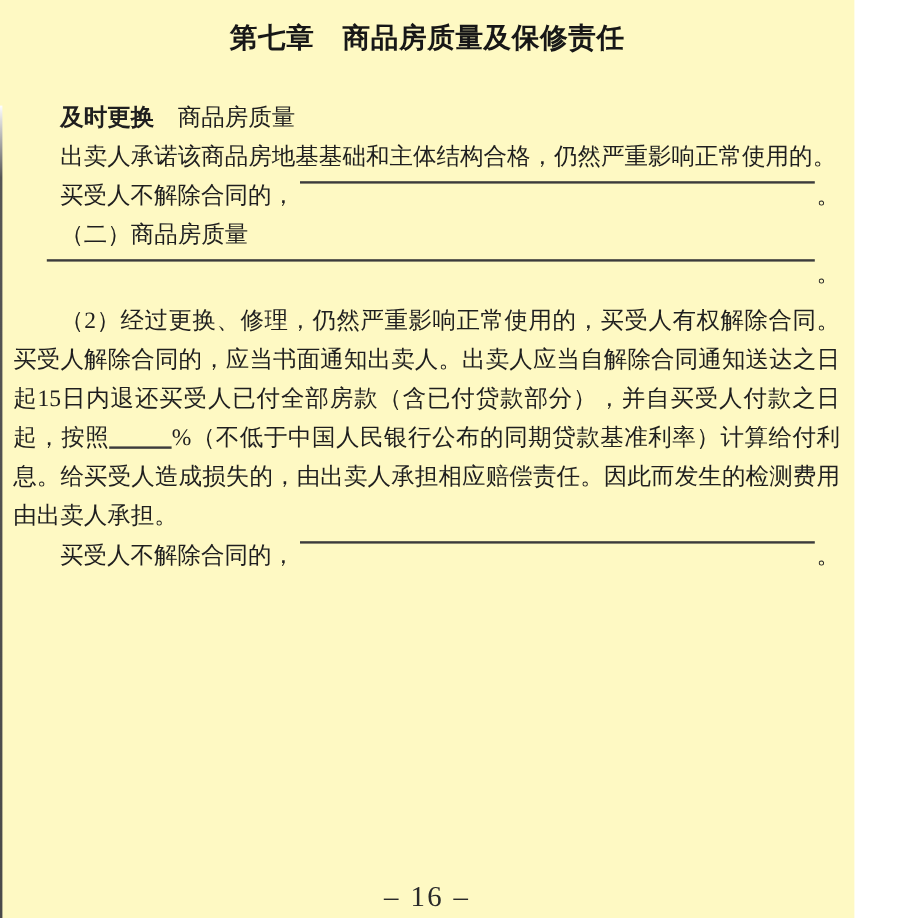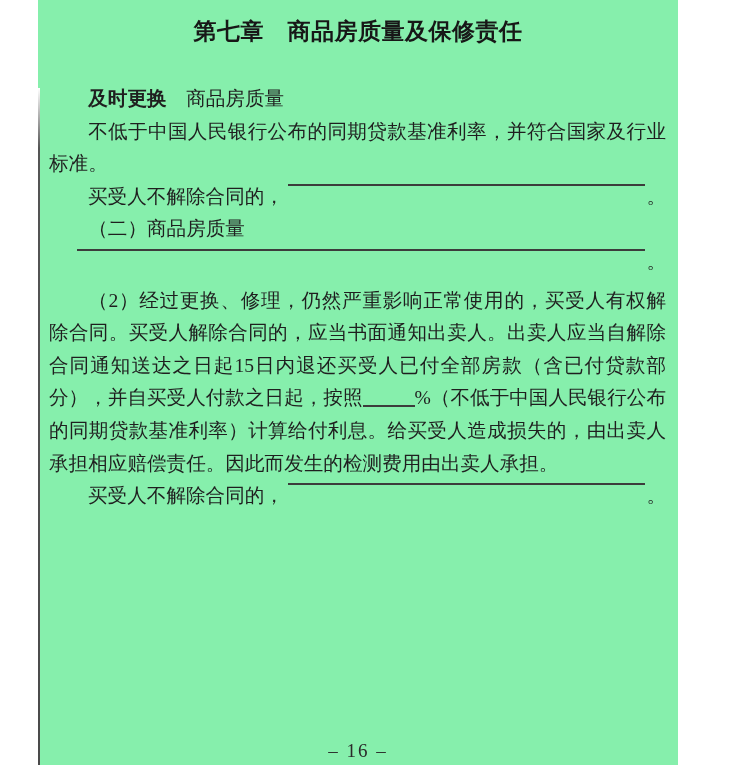--- a/index.html
+++ b/index.html
@@ -1,23 +1,22 @@
 <!DOCTYPE html>
 <html><head>
 <meta charset="utf-8">
 <style>
   html,body{margin:0;padding:0;background:#ffffff;}
   .page{
     position:relative;
-    width:640px;height:765px;
-    background:#86efac;
+    width:712px;height:765px;
+    background:#fef9c3;
     color:#1f1f1f;
     font-family:"Liberation Serif","DejaVu Serif",serif;
     overflow:hidden;
-    margin-left:38px;
   }
   .scan-edge{
     position:absolute;left:0;top:88px;bottom:0;width:2px;
     background:linear-gradient(to bottom,#ffffff 0,#555555 60px,#4a4a4a 100%);
   }
   .title{
     margin:0;
     padding-top:15px;
     height:32px;line-height:32px;
     text-align:center;
@@ -61,37 +60,37 @@
     border-bottom:2px solid #3c3c3c;
   }
   .blankline{
     padding-left:24px;
     margin-bottom:6px;
   }
   .footer{
     position:absolute;
     left:0;right:0;bottom:3px;
     text-align:center;
-    font-size:19px;
+    font-size:24px;
     letter-spacing:2px;
     color:#2a2a2a;
   }
 </style>
 </head>
 <body>
 
 <div class="page">
   <div class="scan-edge"></div>
 
   <h1 class="title">第七章　商品房质量及保修责任</h1>
 
   <div class="doc-body">
 
   <div class="para body"><span class="bold">及时更换</span><span>　商品房质量</span></div>
-      <div class="para body"><span>不低于中国人民银行公布的同期贷款基准利率，并符合国家及行业标准。</span></div>
+      <div class="para body"><span>出卖人承诺该商品房地基基础和主体结构合格，仍然严重影响正常使用的。</span></div>
       <div class="para fill">
         <span>买受人不解除合同的，</span>
         <span class="blank flex"></span>
         <span>。</span>
       </div>
       <div class="para body"><span>（二）商品房质量</span></div>
       <div class="para fill blankline">
         <span class="blank flex"></span>
         <span>。</span>
       </div>

